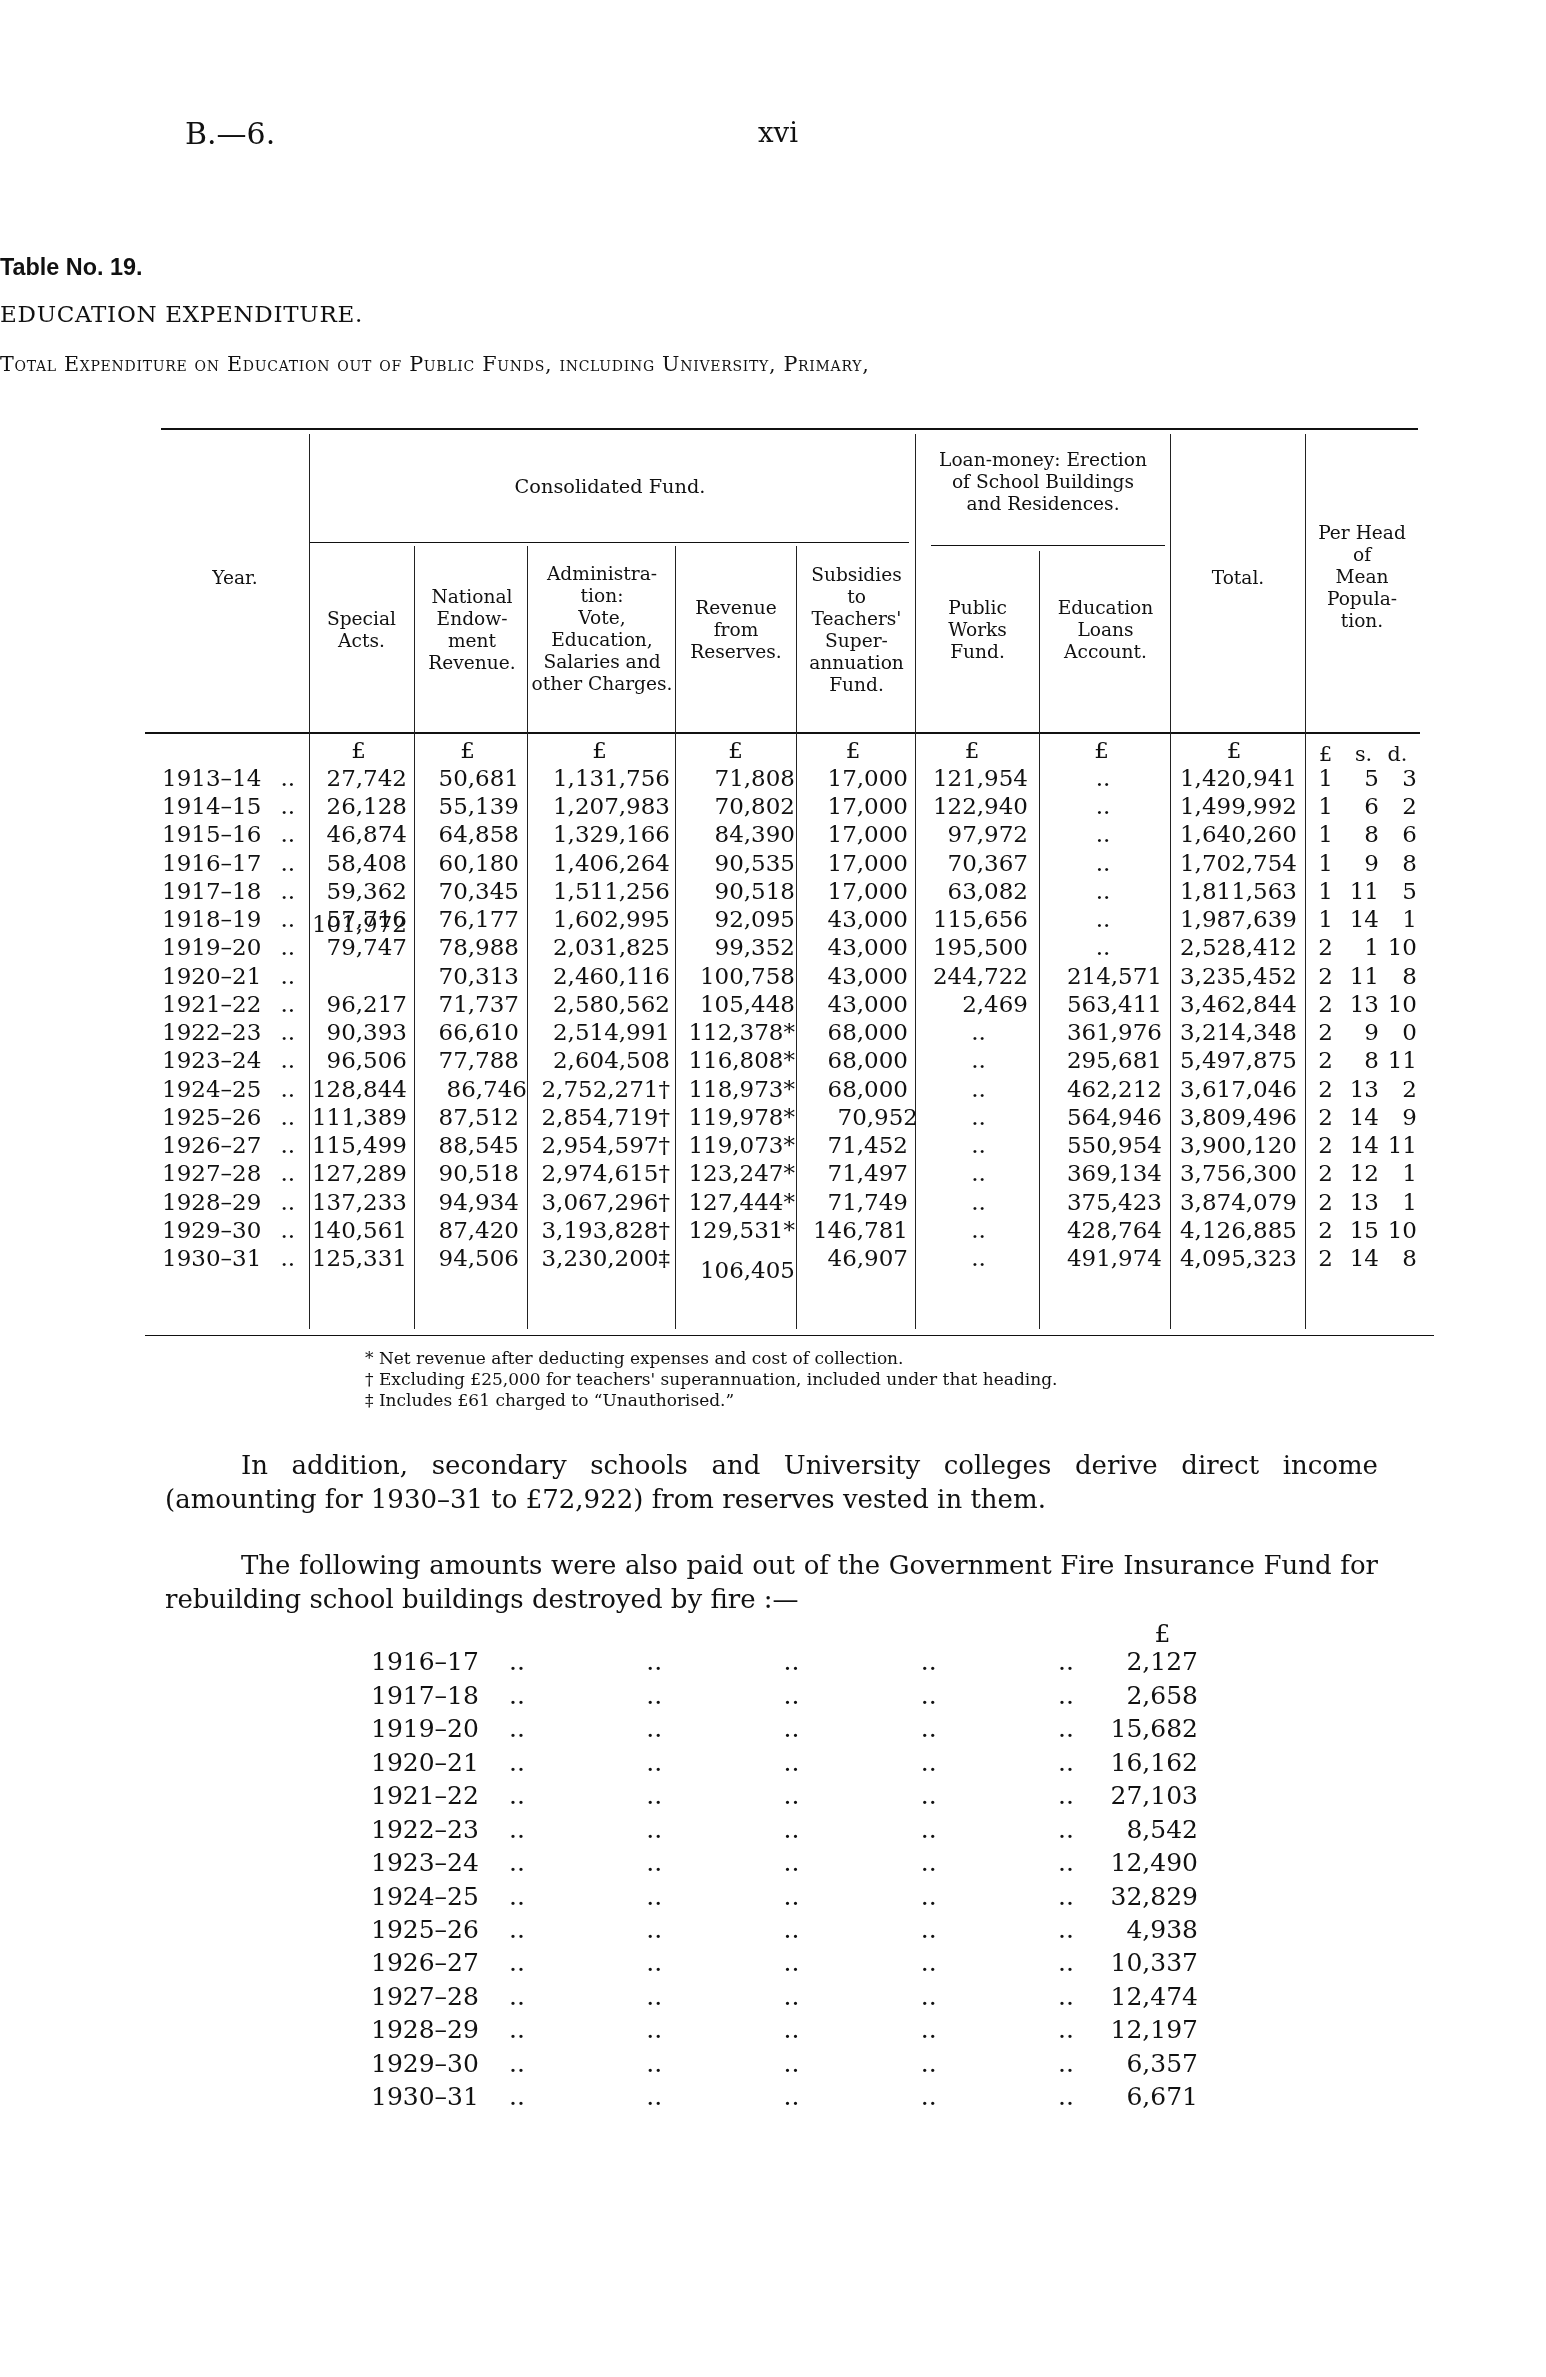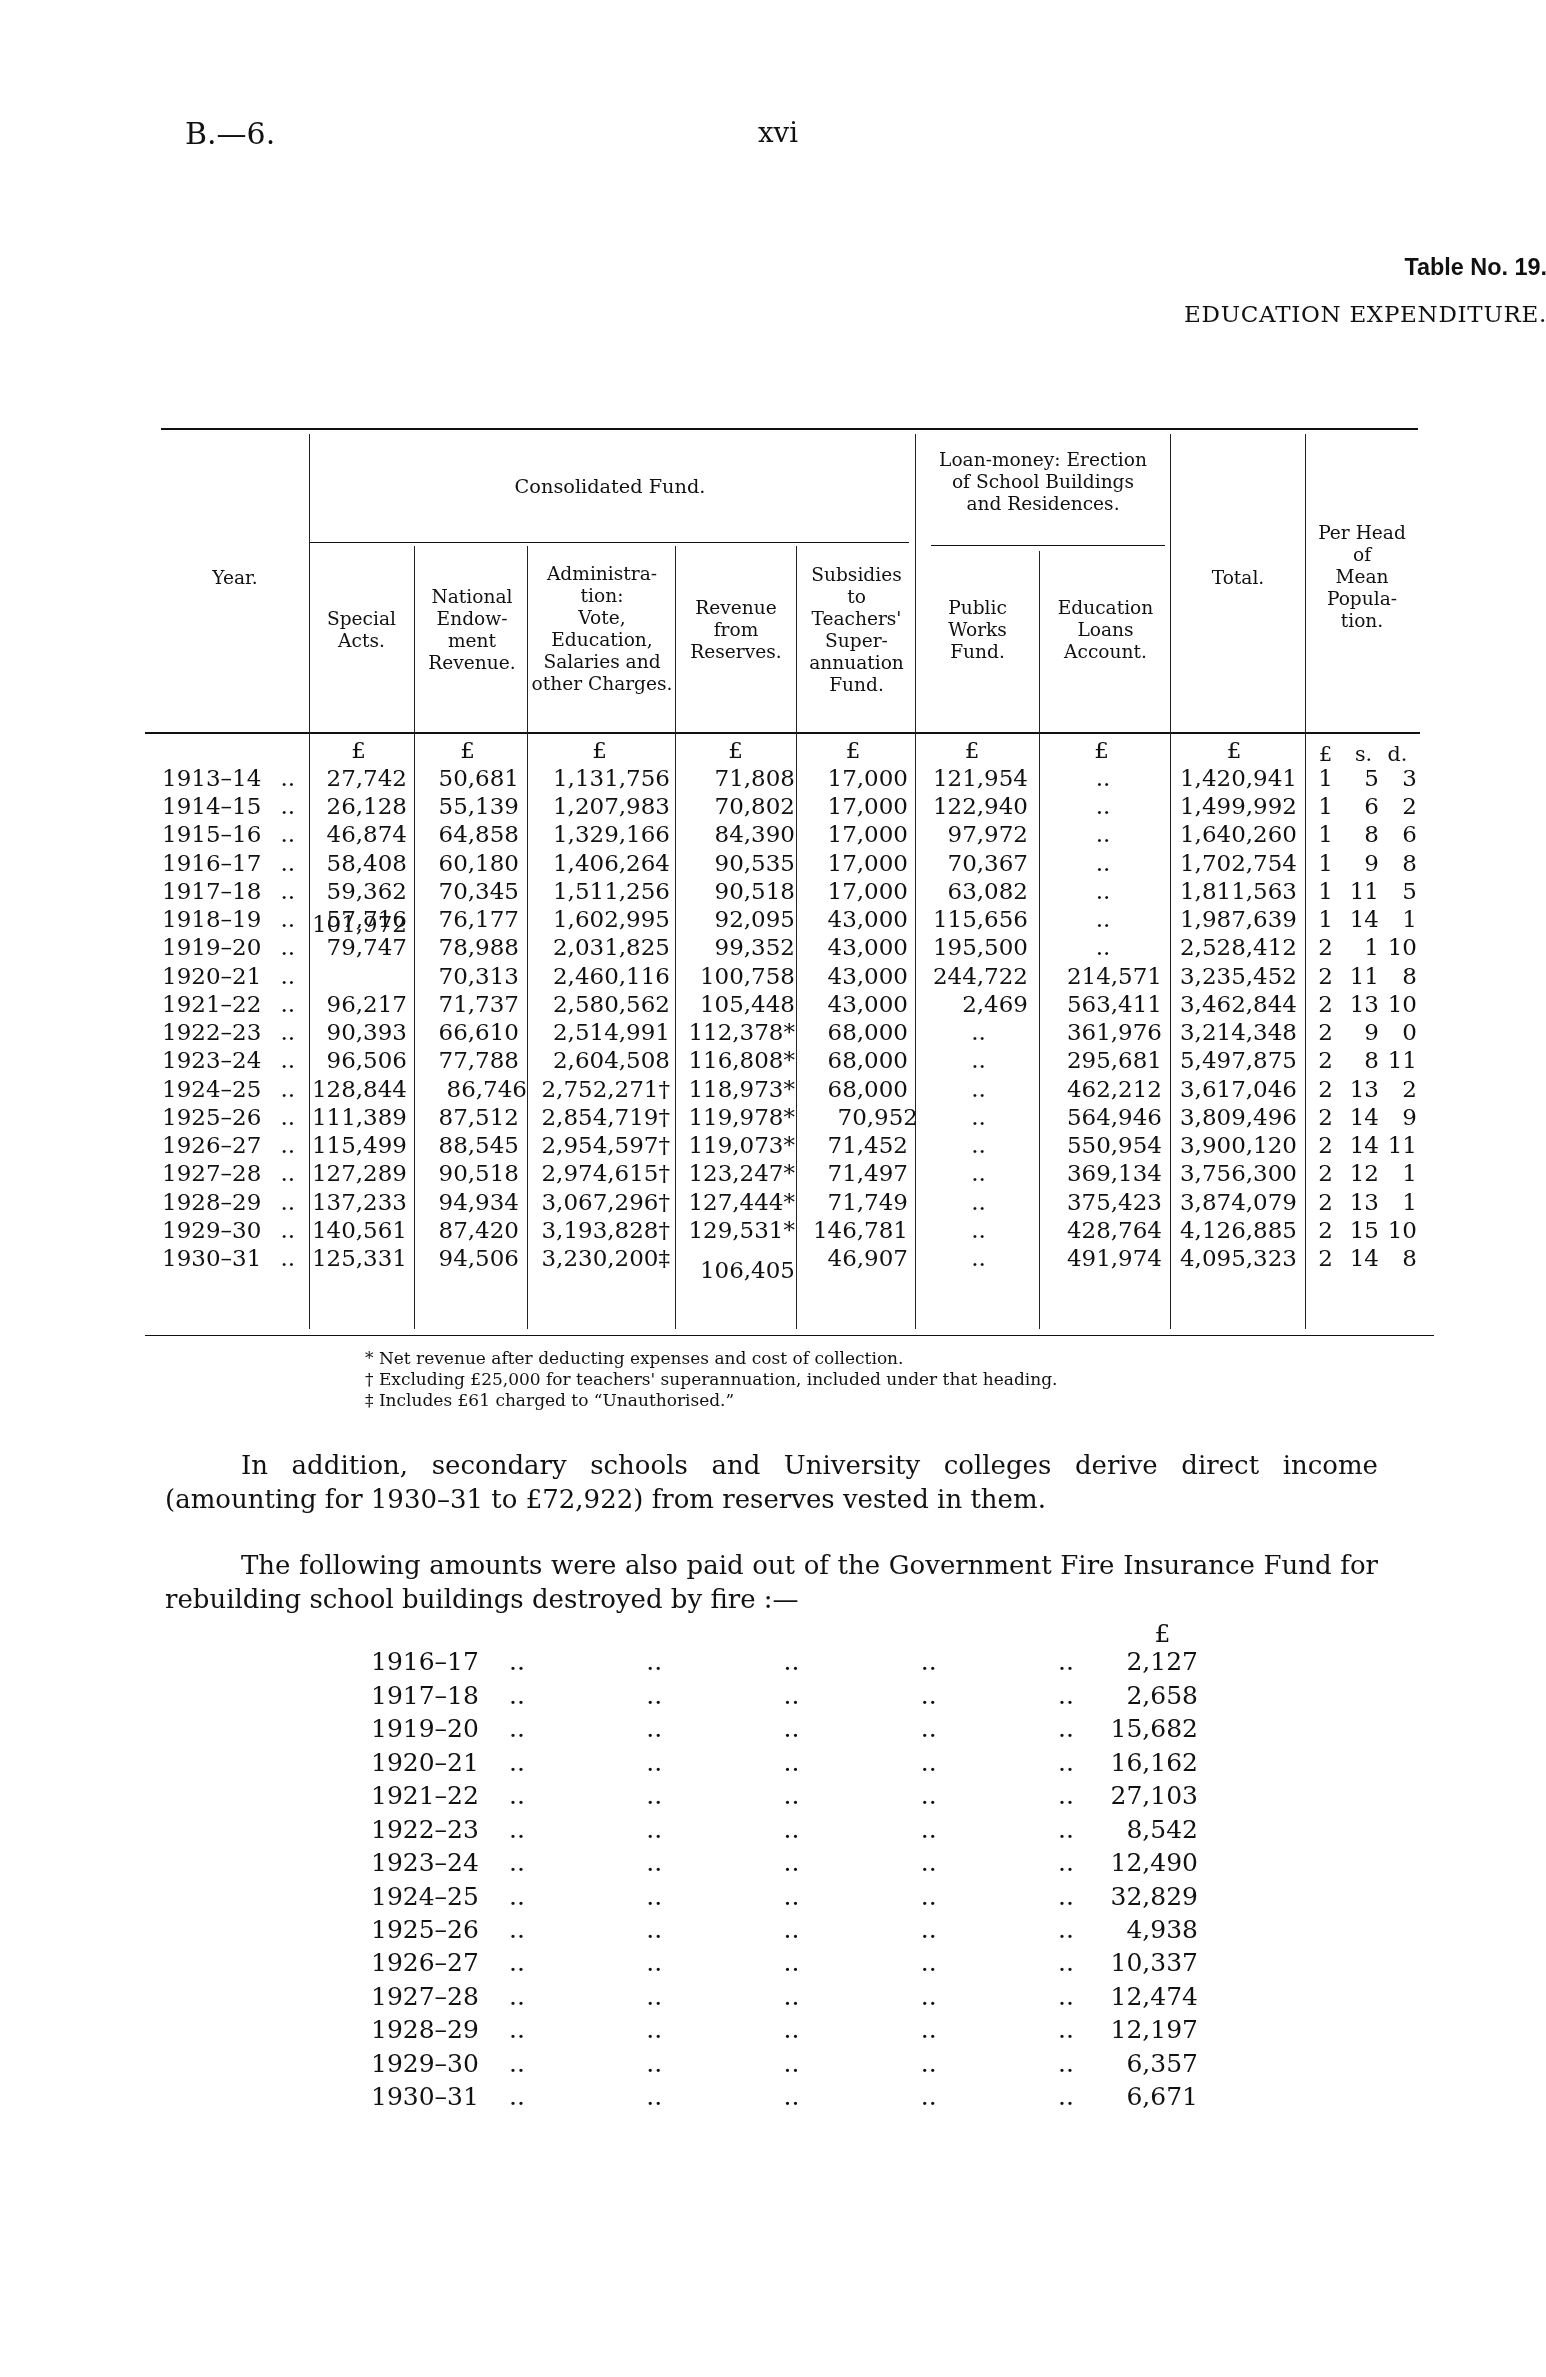--- a/index.html
+++ b/index.html
@@ -1,20 +1,20 @@
 <!DOCTYPE html>
 <html style="font-size:11px"><head>
 <meta charset="utf-8">
 <style>
   html, body { margin:0; padding:0; background:#ffffff; }
   body { width:1547px; height:2377px; position:relative; overflow:hidden;
          font-family:"DejaVu Serif","Liberation Serif",serif; color:#111; }
   .abs { position:absolute; }
   .page-mark { font-size:30px; }
-  .title-block { position:absolute; left:0; width:1547px; text-align:right; }
+  .title-block { position:absolute; left:0; width:1547px; text-align:left; }
   .tbl-no { font-family:"Liberation Sans","DejaVu Sans",sans-serif; font-weight:bold; font-size:23.4px; top:254px; }
   .tbl-name { font-size:23px; top:301px; letter-spacing:0.7px; }
   .tbl-sub { font-size:20.7px; top:349px; line-height:30px; font-variant:small-caps; letter-spacing:0.7px; }
 
   .hrule { position:absolute; height:1.4px; background:#111; }
   .vrule { position:absolute; width:1.4px; background:#222; }
 
   .hdr { position:absolute; font-size:18.6px; line-height:22px; text-align:center; }
   .hdr span { display:block; }
 
@@ -32,20 +32,21 @@
 </style>
 </head>
 <body>
 
 <div class="abs page-mark" style="left:185px; top:116px;">B.—6.</div>
 <div class="abs page-mark" style="left:758px; top:116px; font-size:27.6px;">xvi</div>
 
 <div class="title-block tbl-no">Table No. 19.</div>
 <div class="title-block tbl-name">EDUCATION EXPENDITURE.</div>
 <div class="title-block tbl-sub">
+  <div>Total Expenditure on Education out of Public Funds, including University, Primary,</div>
 </div>
 
 <div id="table-frame">
   <div class="hrule" style="left:161px; top:428px; width:1257px; height:2.1px;"></div>
   <div class="hrule" style="left:309px; top:542px; width:600px;"></div>
   <div class="hrule" style="left:931px; top:545px; width:234px;"></div>
   <div class="hrule" style="left:145px; top:732px; width:1275px; height:2.1px;"></div>
   <div class="hrule" style="left:145px; top:1335px; width:1289px;"></div>
 
   <div class="vrule" style="left:309px; top:434px; height:895px;"></div>

